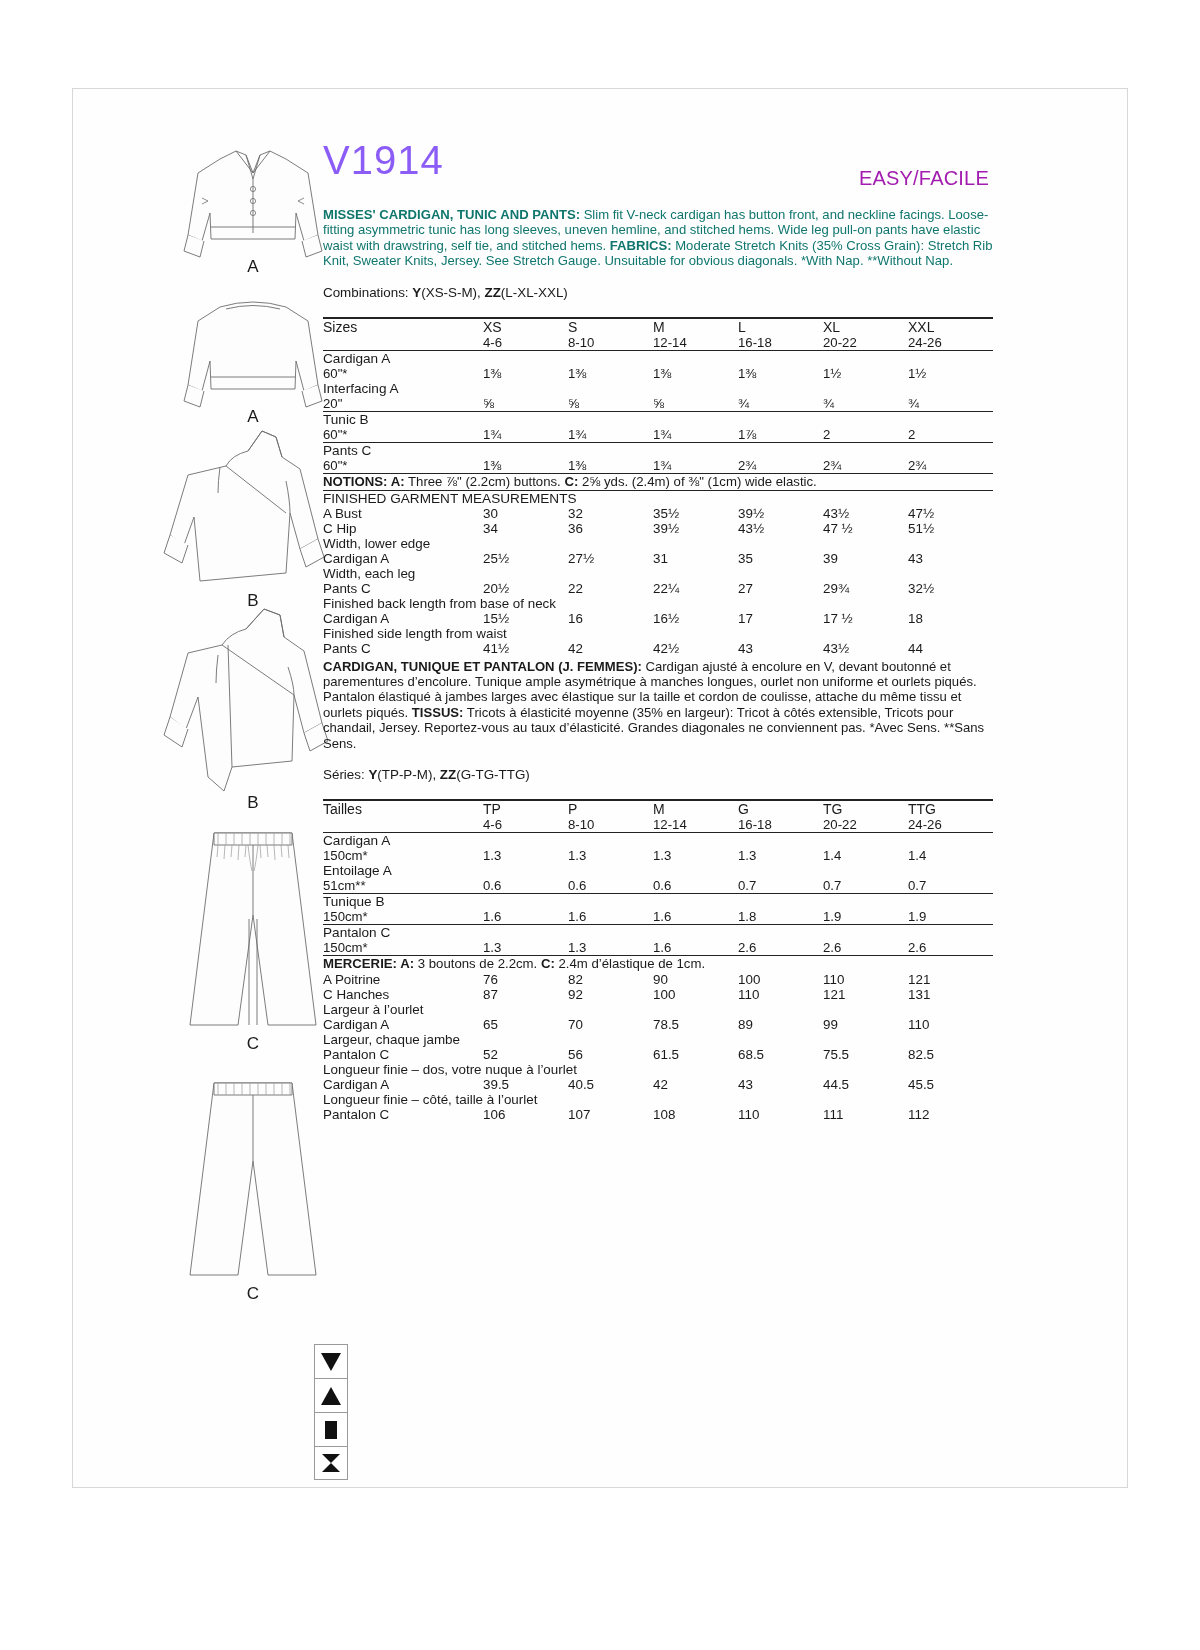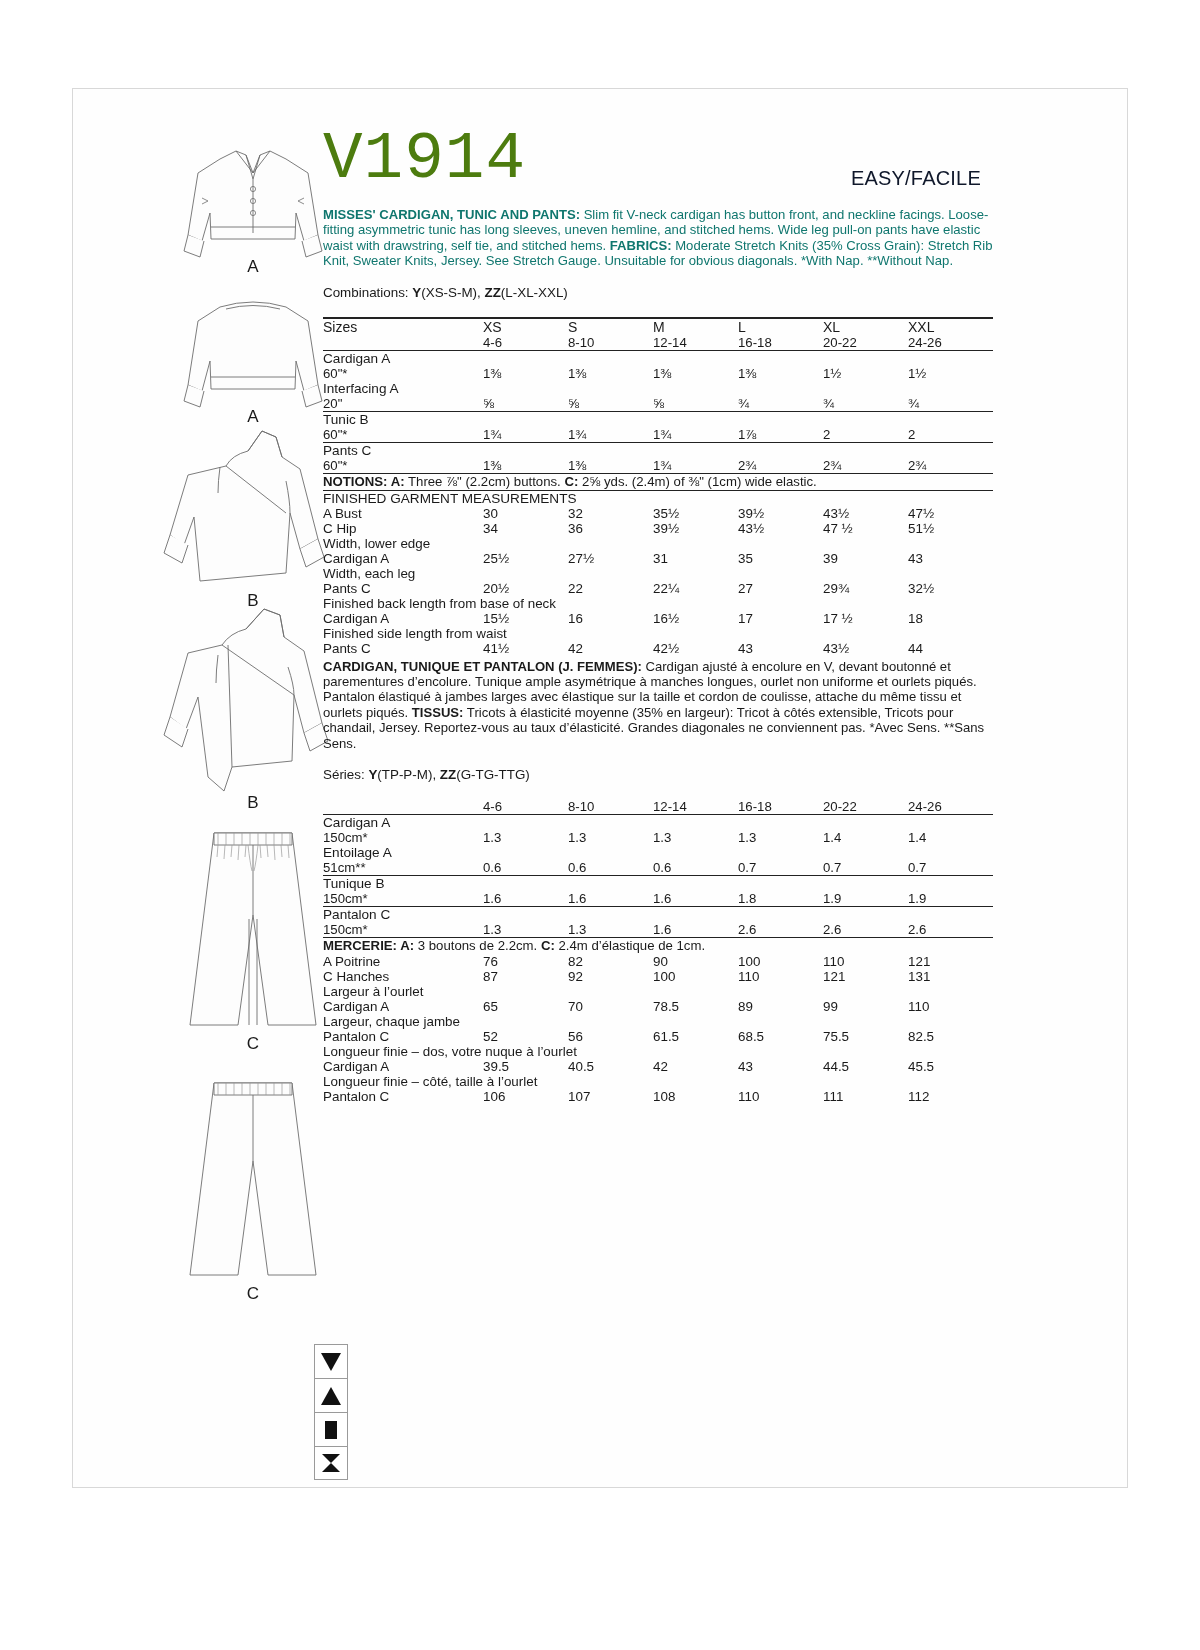--- a/index.html
+++ b/index.html
@@ -58,33 +58,33 @@
   }
   .symbol-box:last-child{border-bottom:1px solid #9a9a9a;}
 
   
   .content{
     position:absolute;
     left:250px; top:40px;
     width:670px;
   }
   .pattern-no{
-    font-family:Liberation Mono, monospace;
-    font-size:66px;
+    font-family:Liberation Sans, sans-serif;
+    font-size:40px;
     line-height:62px;
     letter-spacing:1px;
-    color:#4d7c0f;
+    color:#8b5cf6;
     display:inline-block;
   }
   .easy{
     position:absolute;
-    right:12px; top:38px;
+    right:4px; top:38px;
     font-size:20px;
     letter-spacing:.2px;
-    color:#0f172a;
+    color:#a21caf;
   }
   .desc{
     margin-top:12px;
     font-size:13.1px;
     line-height:15.4px;
     text-align:left;
     color:#0f766e;
   }
   .desc b{font-weight:bold;}
 
@@ -435,20 +435,29 @@
       <colgroup>
             <col class="c0">
             <col class="cn">
             <col class="cn">
             <col class="cn">
             <col class="cn">
             <col class="cn">
             <col class="cn">
           </colgroup>
       <tbody>
+            <tr class="hrow hdr-rule-top">
+              <td class="b">Tailles</td>
+              <td class="b">TP</td>
+              <td class="b">P</td>
+              <td class="b">M</td>
+              <td class="b">G</td>
+              <td class="b">TG</td>
+              <td class="b">TTG</td>
+            </tr>
             <tr class="srow">
               <td></td>
               <td>4-6</td>
               <td>8-10</td>
               <td>12-14</td>
               <td>16-18</td>
               <td>20-22</td>
               <td>24-26</td>
             </tr>
             <tr class="lrow rule">

